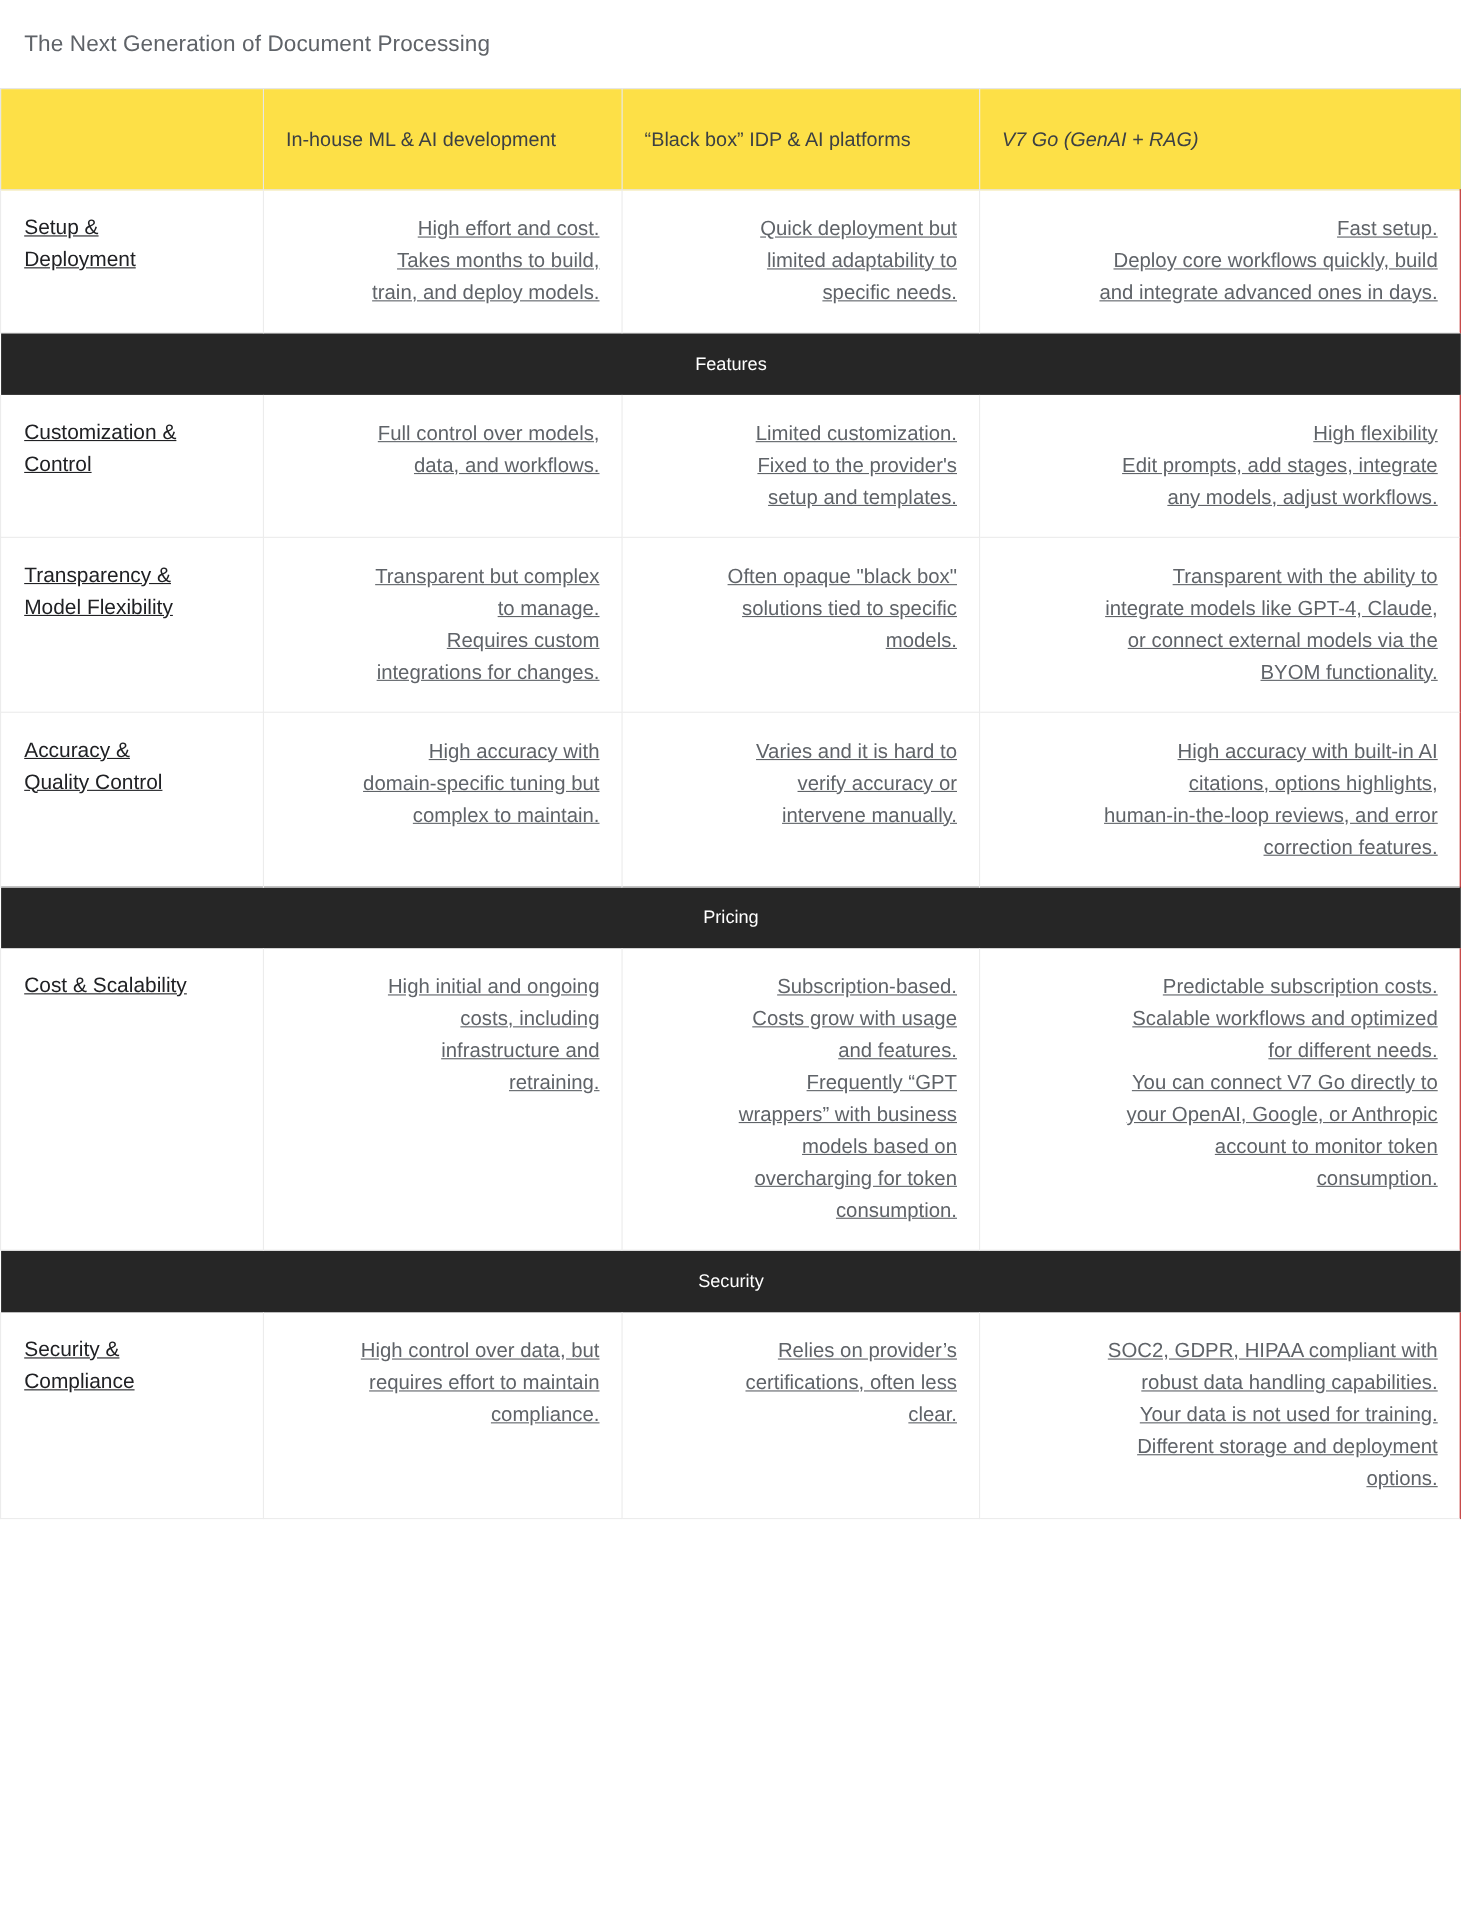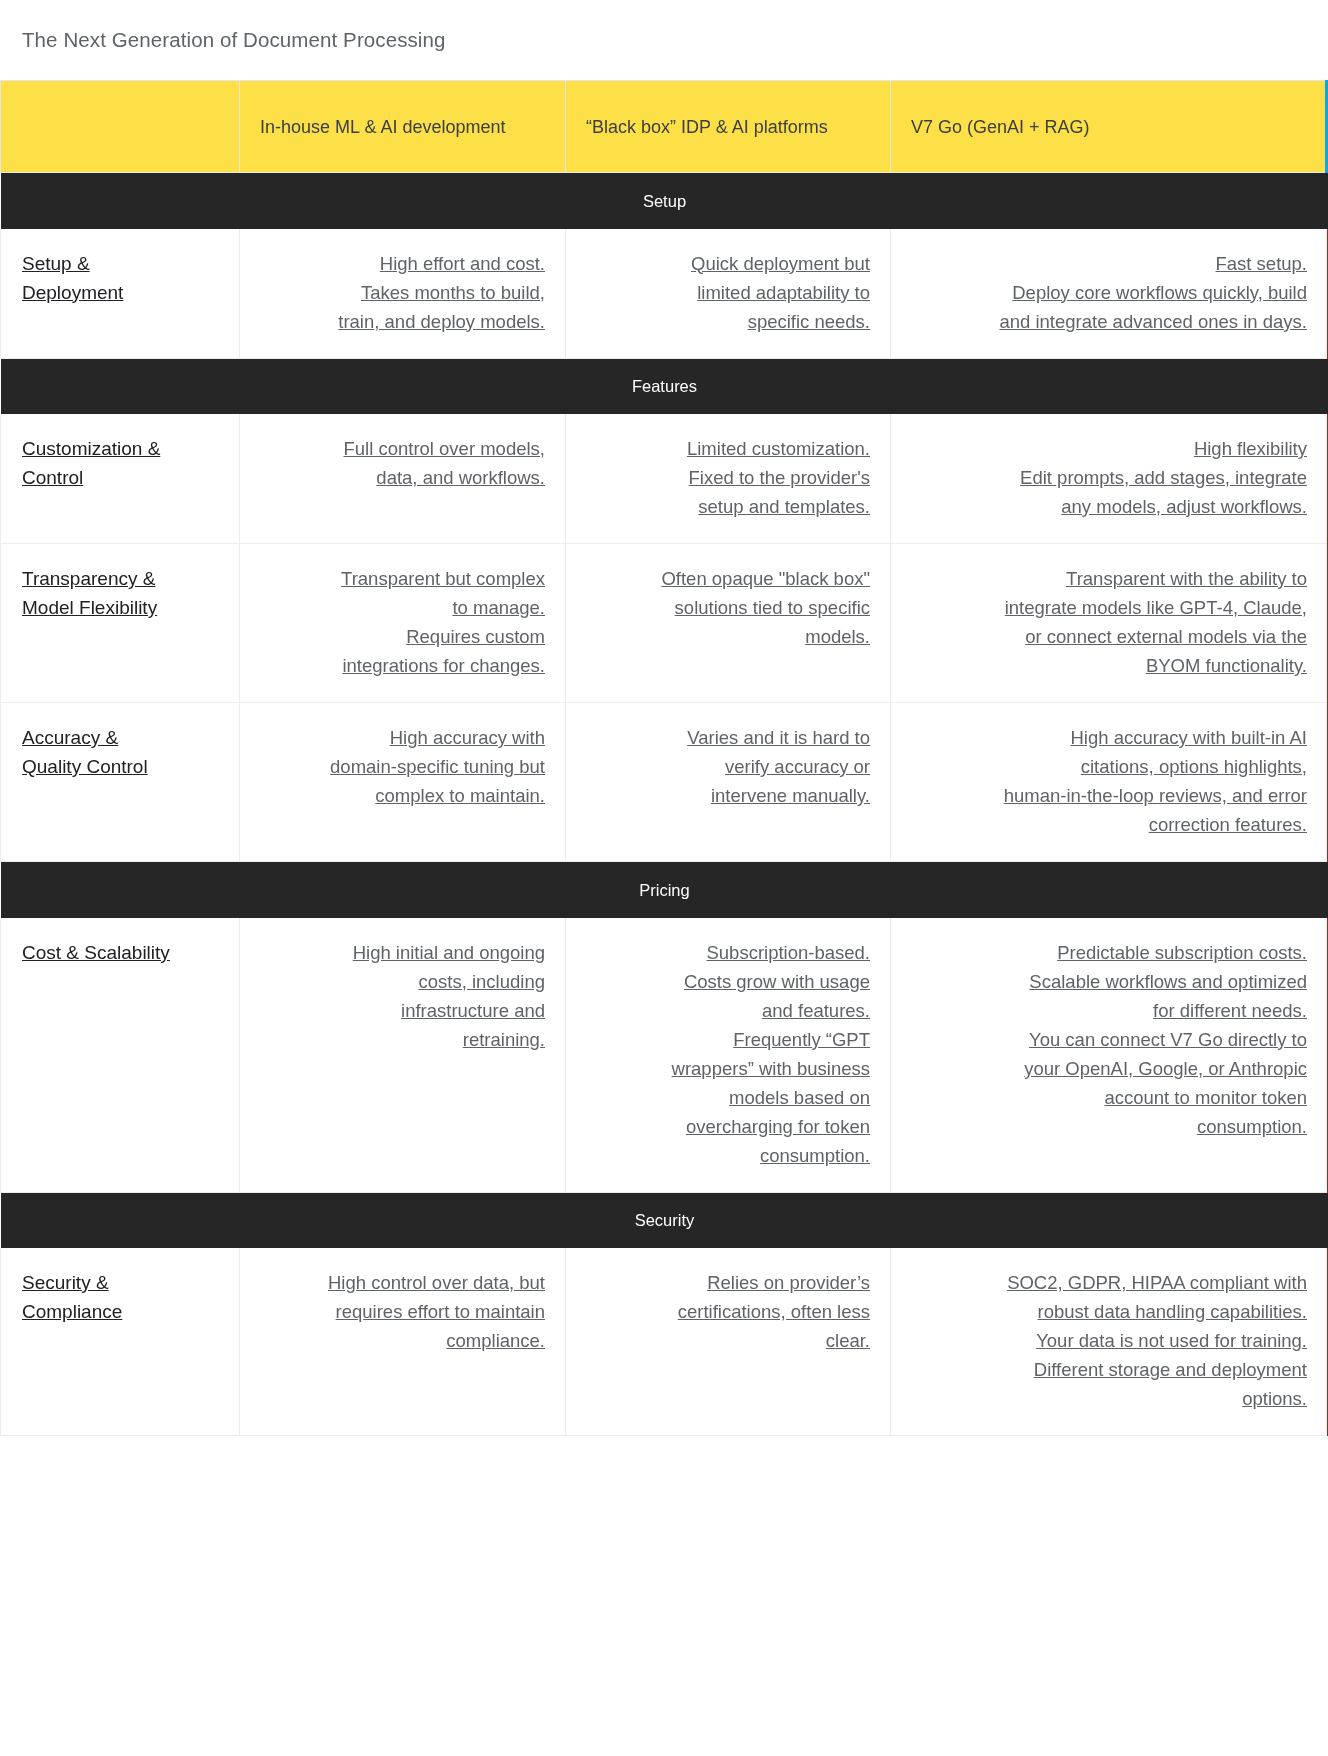--- a/index.html
+++ b/index.html
@@ -49,21 +49,21 @@
     text-align: left;
     vertical-align: middle;
     font-weight: 400;
     font-size: 18px;
     line-height: 26px;
     color: #3c4043;
     padding: 14px 20px;
     height: 92px;
   }
   thead th:first-child { border-left: 1px solid #e6e6e6; border-right: 1px solid #e6e6e6; }
-  thead th:last-child { border-right: 7px solid #0ea5e9; }
+  thead th:last-child { border-right: 1px solid #0ea5e9; font-style: italic; }
 
   
   tr.section-row td {
     background: #262626;
     color: #ffffff;
     text-align: center;
     vertical-align: middle;
     font-size: 16.5px;
     line-height: 24px;
     font-weight: 400;
@@ -116,23 +116,20 @@
     </colgroup>
     <thead>
       <tr>
         <th></th>
         <th>In-house ML &amp; AI development</th>
         <th>“Black box” IDP &amp; AI platforms</th>
         <th>V7 Go (GenAI + RAG)</th>
       </tr>
     </thead>
     <tbody id="tbody">
-        <tr class="section-row">
-          <td colspan="4">Setup</td>
-        </tr>
         <tr class="data-row">
           <td class="rowlabel">
             <p class="cell-para">Setup &amp;
 Deployment</p>
           </td>
           <td class="cell-body">
             <p class="cell-para">High effort and cost.</p>
             <p class="cell-para">Takes months to build,
 train, and deploy models.</p>
           </td>

